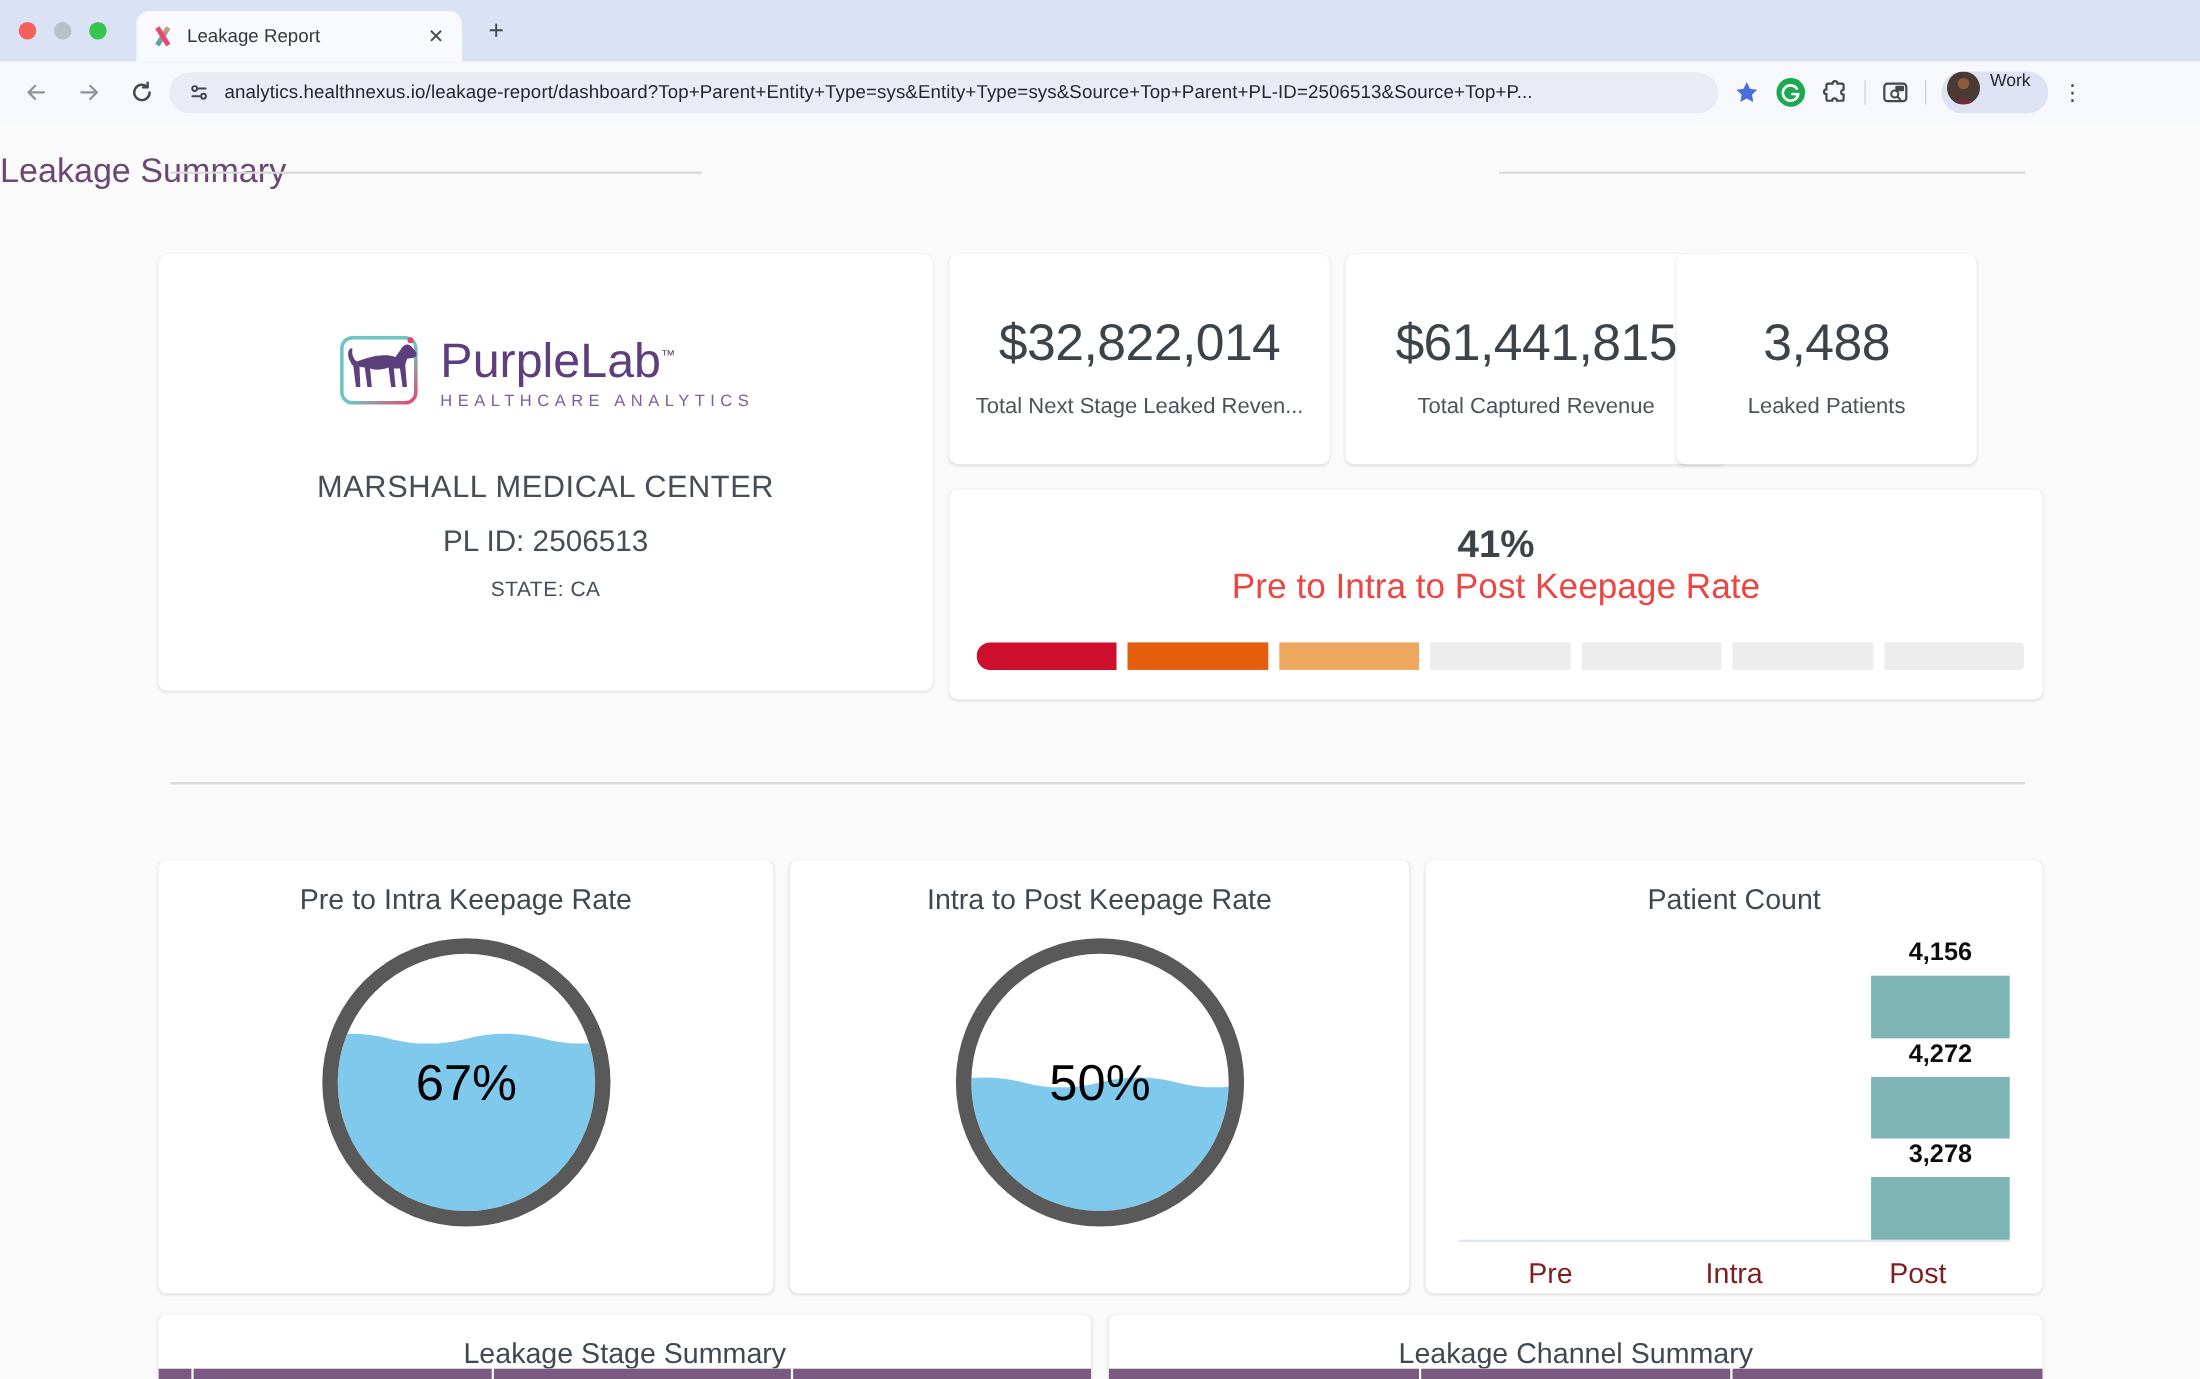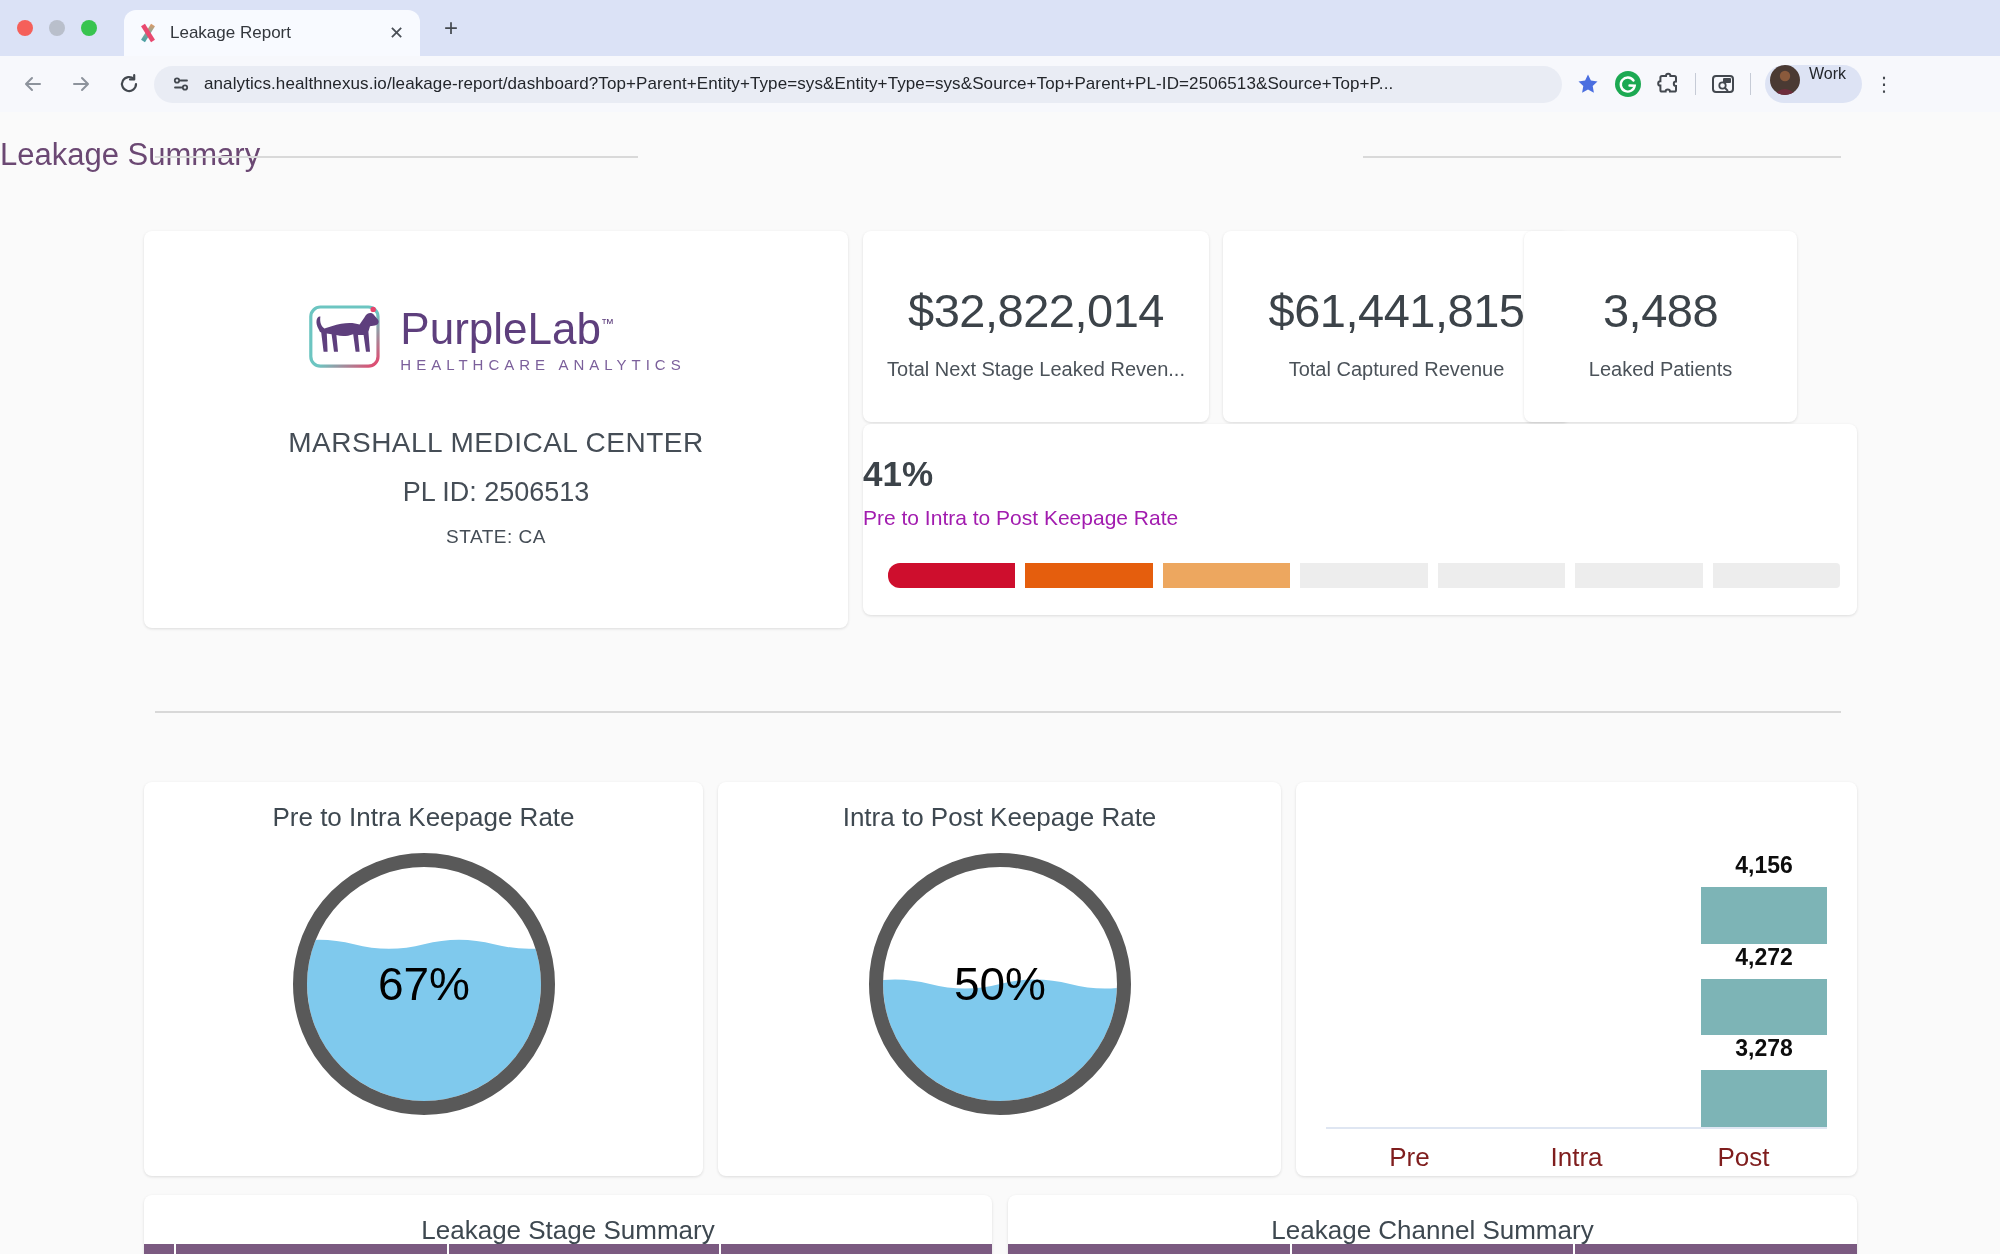--- a/index.html
+++ b/index.html
@@ -59,23 +59,23 @@
 
   
   .kpi { text-align:center; }
   .kpi-value { margin-top:52px; font-size:47px; font-weight:500; color:#3c4349; letter-spacing:-0.5px; }
   .kpi-label { margin-top:20px; font-size:20px; color:#4b5259; }
   .kpi-1 { left:863px;  top:119px; width:346px; height:191px; }
   .kpi-2 { left:1223px; top:119px; width:347px; height:191px; }
   .kpi-3 { left:1524px; top:119px; width:273px; height:191px; }
 
   
-  .keepage-card { left:863px; top:312px; width:994px; height:191px; text-align:left; }
+  .keepage-card { left:863px; top:333px; width:994px; height:191px; text-align:center; }
   .keepage-value { margin-top:30px; font-size:35px; font-weight:600; color:#3c4349; }
-  .keepage-label { margin-top:12px; font-size:21px; color:#a21caf; }
+  .keepage-label { font-size:32px; color:#ef4444; }
   .keepage-progress { position:absolute; left:25px; right:17px; top:139px; height:25px; display:flex; gap:10px; }
   .keepage-progress .seg { flex:1; }
   .keepage-progress .seg:first-child { border-radius:12px 0 0 12px; }
   .keepage-progress .seg:last-child  { border-radius:0 4px 4px 0; }
 
   .divider { position:absolute; top:599px; left:155px; width:1686px; height:2px; background:#d8d8d8; }
 
   
   .panel-title { position:absolute; top:20px; left:0; width:100%; text-align:center;
                  font-size:26px; color:#3e4850; }
@@ -288,20 +288,21 @@
           </defs>
         <g clip-path="url(#gclip1)">
             <path class="water" fill="#7fc9ed" d="M0 140 Q 35 131 70 140 T 140 140 T 210 140 T 280 140 L280 280 L0 280 Z"></path>
           </g>
         <circle cx="140" cy="140" r="124" fill="none" stroke="#595959" stroke-width="14"></circle>
         <text class="gauge-label" x="140" y="156" text-anchor="middle" font-size="46" font-weight="500" fill="#000" font-family="Liberation Sans, sans-serif">50%</text>
       </svg>
     </div>
 
     <div class="card bar-card">
+      <div class="panel-title">Patient Count</div>
       <div class="plot">
         <div class="bar-col">
           <div class="bar-value">4,156</div>
           <div class="bar" style="height: 92.3556%; background: rgb(125, 180, 182);"></div>
         </div>
         <div class="bar-col">
           <div class="bar-value">4,272</div>
           <div class="bar" style="height: 94.9333%; background: rgb(125, 180, 182);"></div>
         </div>
         <div class="bar-col">

